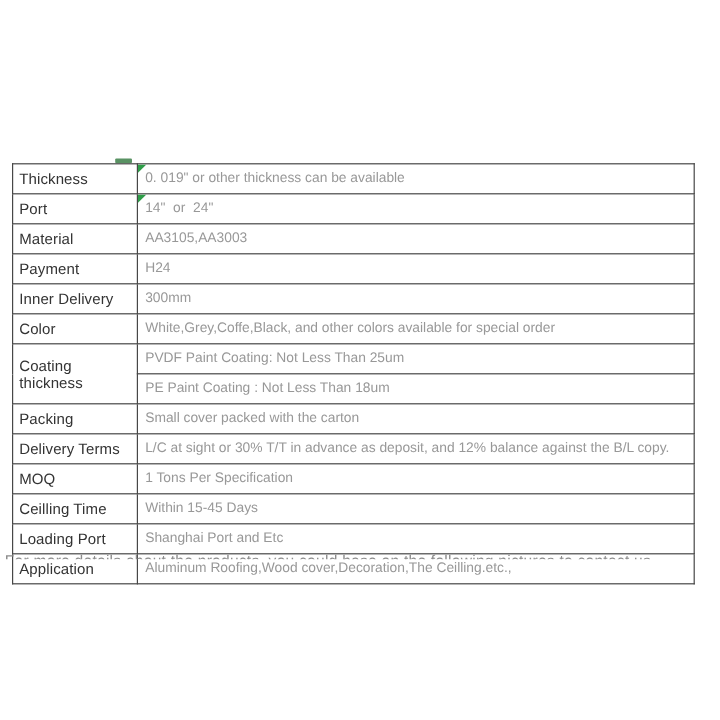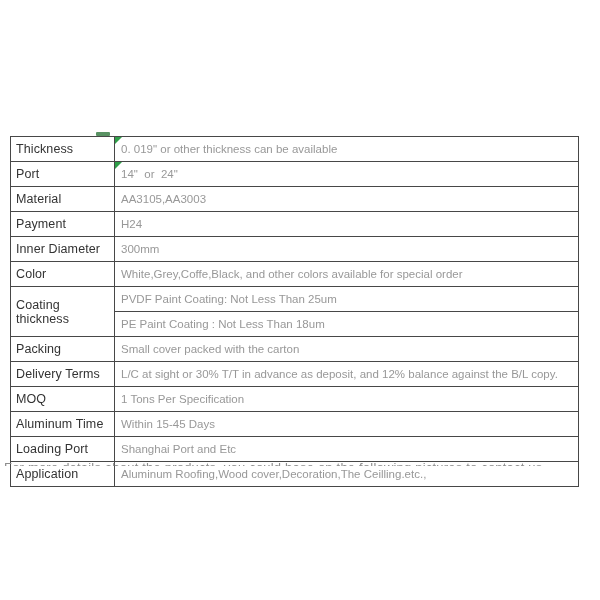--- a/index.html
+++ b/index.html
@@ -98,21 +98,21 @@
       </tr>
       <tr>
         <td class="label-cell">Material</td>
         <td class="value-cell">AA3105,AA3003</td>
       </tr>
       <tr>
         <td class="label-cell">Payment</td>
         <td class="value-cell">H24</td>
       </tr>
       <tr>
-        <td class="label-cell">Inner Diameter</td>
+        <td class="label-cell">Inner Delivery</td>
         <td class="value-cell">300mm</td>
       </tr>
       <tr>
         <td class="label-cell">Color</td>
         <td class="value-cell">White,Grey,Coffe,Black, and other colors available for special order</td>
       </tr>
       <tr>
         <td class="label-cell" rowspan="2">Coating thickness</td>
         <td class="value-cell">PVDF Paint Coating: Not Less Than 25um</td>
       </tr>
@@ -125,21 +125,21 @@
       </tr>
       <tr>
         <td class="label-cell">Delivery Terms</td>
         <td class="value-cell">L/C at sight or 30% T/T in advance as deposit, and 12% balance against the B/L copy.</td>
       </tr>
       <tr>
         <td class="label-cell">MOQ</td>
         <td class="value-cell">1 Tons Per Specification</td>
       </tr>
       <tr>
-        <td class="label-cell">Aluminum Time</td>
+        <td class="label-cell">Ceilling Time</td>
         <td class="value-cell">Within 15-45 Days</td>
       </tr>
       <tr>
         <td class="label-cell">Loading Port</td>
         <td class="value-cell">Shanghai Port and Etc</td>
       </tr>
       <tr>
         <td class="label-cell">Application</td>
         <td class="value-cell">Aluminum Roofing,Wood cover,Decoration,The Ceilling.etc.,</td>
       </tr>

